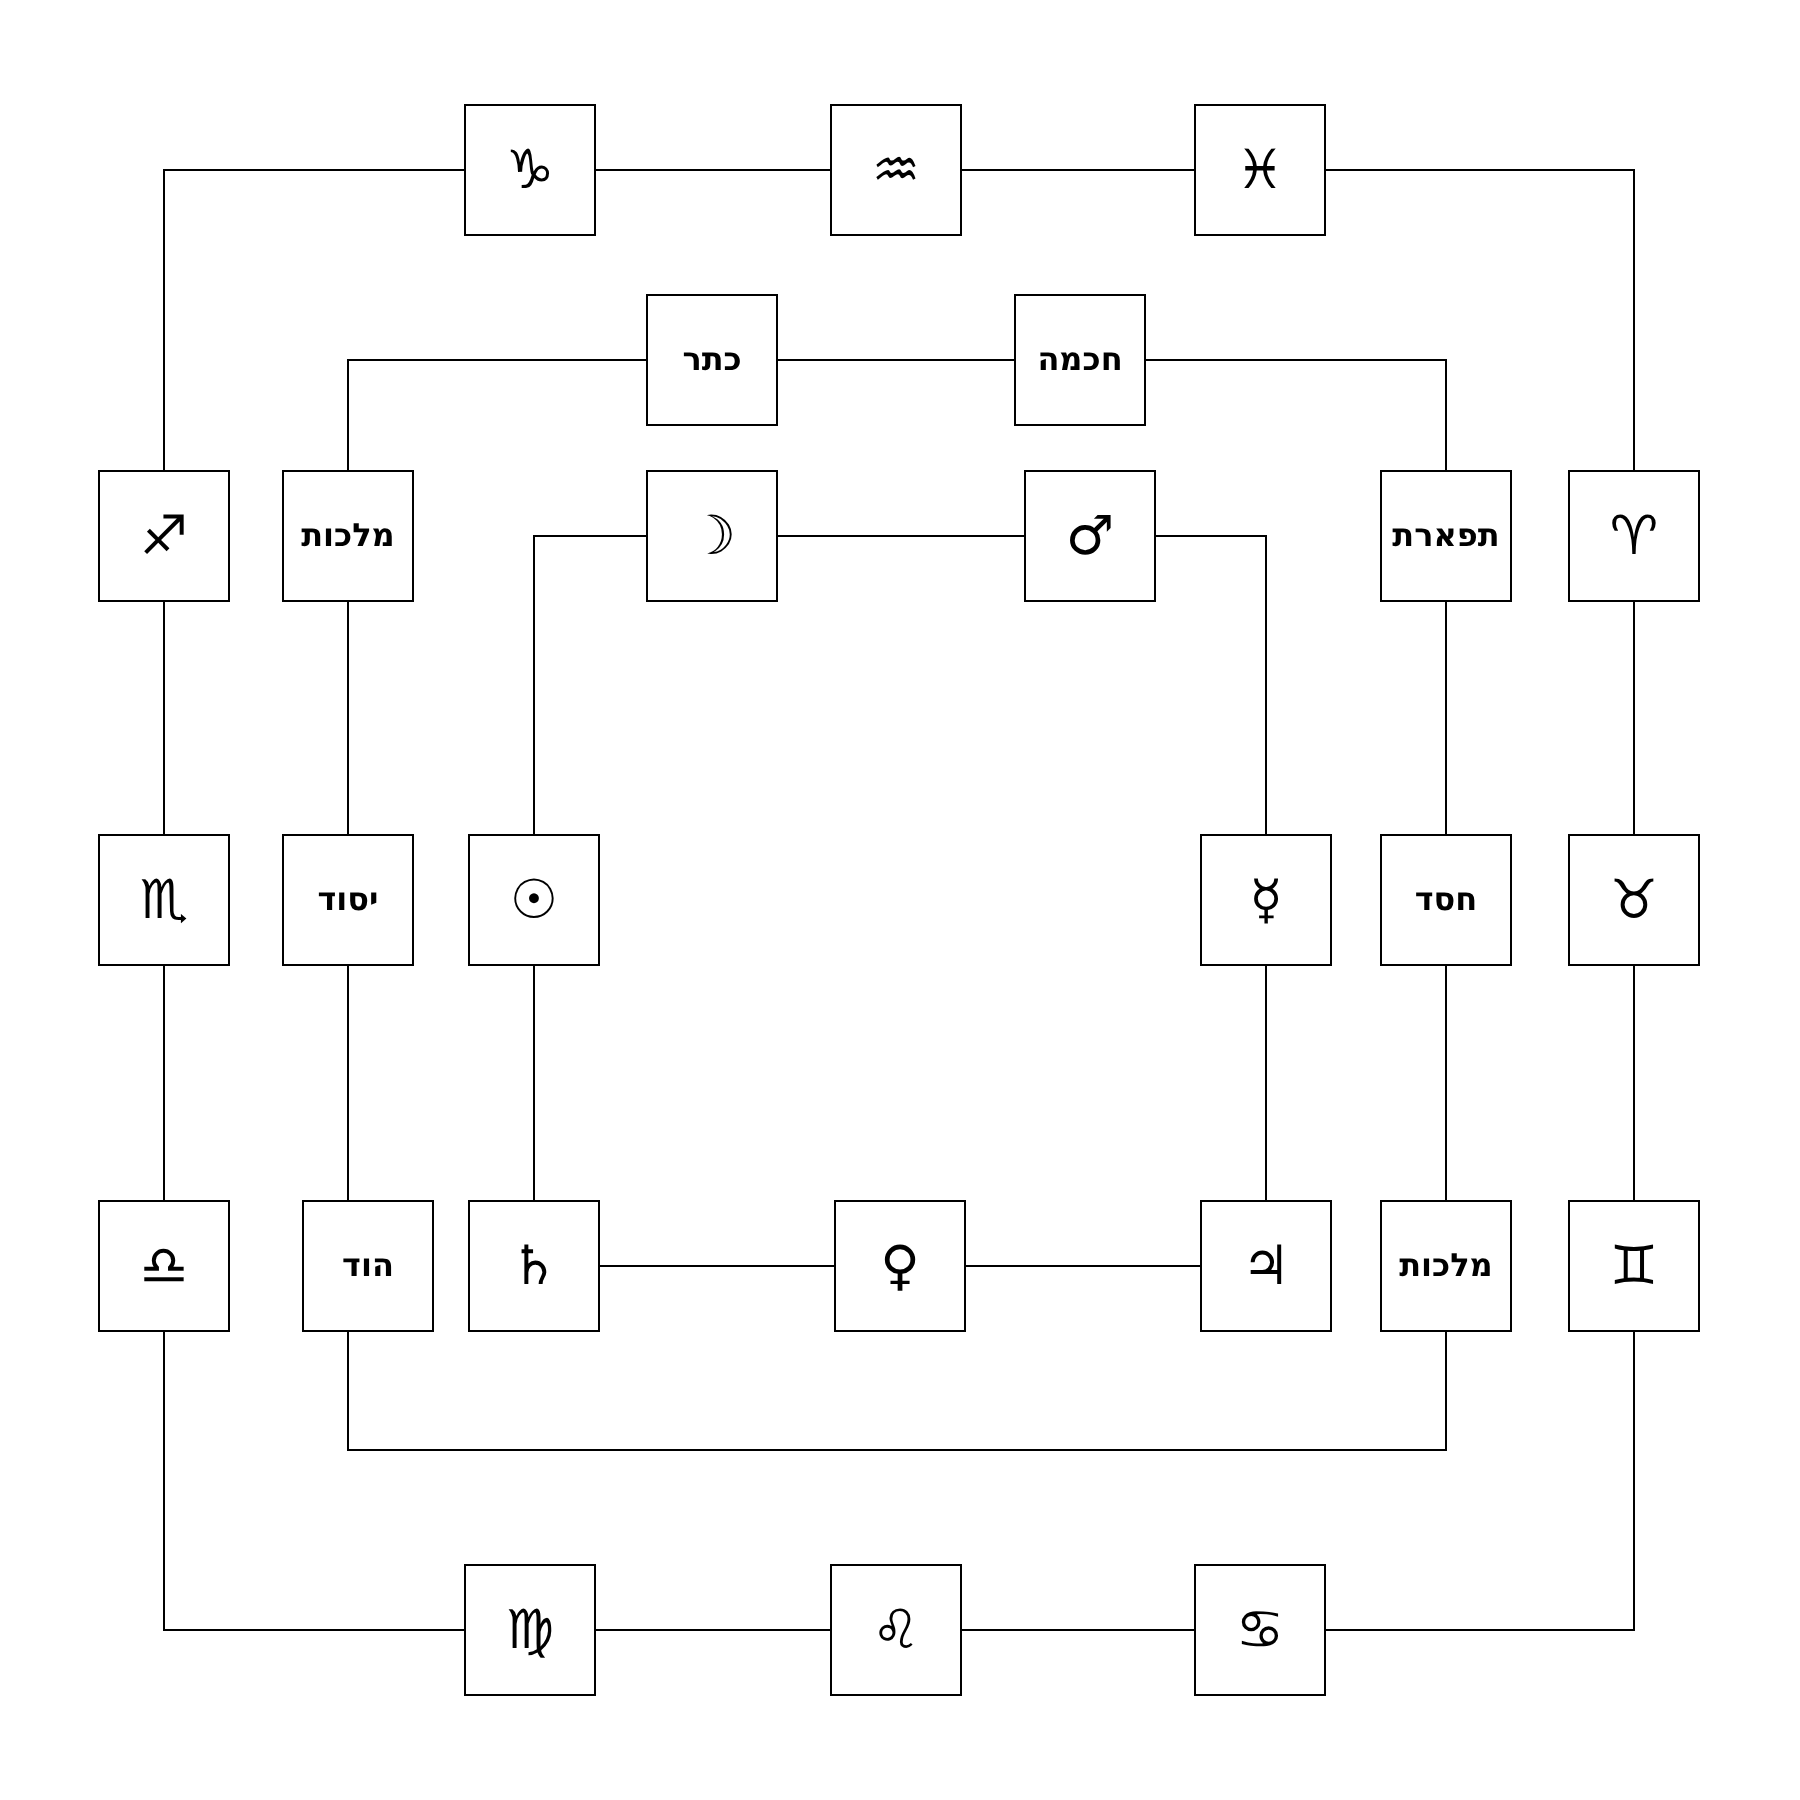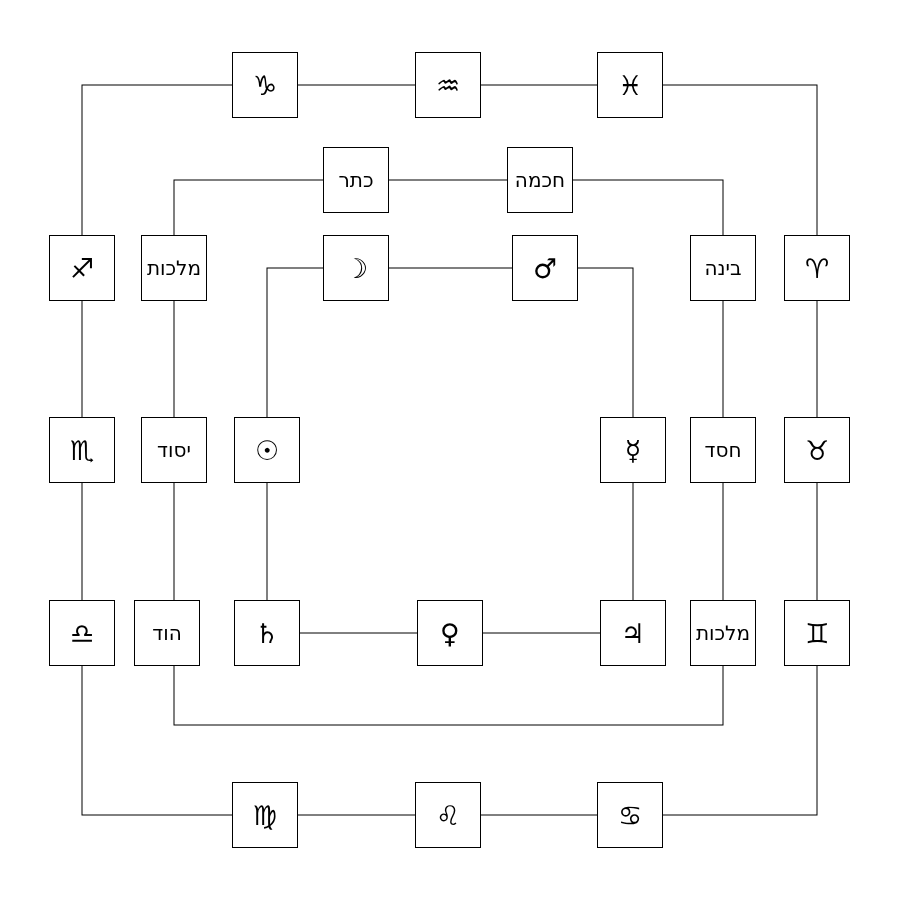--- a/index.html
+++ b/index.html
@@ -30,23 +30,24 @@
     display: flex;
     align-items: center;
     justify-content: center;
     color: #000000;
   }
   .node .glyph {
     font-size: 27px;
     line-height: 1;
   }
   .node .word {
-    font-size: 20px;
+    font-size: 16px;
     line-height: 1;
     white-space: nowrap;
+    font-weight: bold;
   }
 </style>
 </head>
 <body>
 
 <div class="stage">
 
   <svg class="wires" width="900" height="900" viewBox="0 0 900 900">
     <rect x="82" y="85" width="735" height="730" fill="none" stroke="#000000" stroke-width="1"></rect>
     <rect x="174" y="180" width="549" height="545" fill="none" stroke="#000000" stroke-width="1"></rect>
@@ -90,29 +91,29 @@
     <span class="glyph">♐</span>
   </div>
 
   <div class="node" style="left:323px;top:147px">
     <span class="word">כתר</span>
   </div>
   <div class="node" style="left:507px;top:147px">
     <span class="word">חכמה</span>
   </div>
   <div class="node" style="left:690px;top:235px">
-    <span class="word">בינה</span>
+    <span class="word">תפארת</span>
   </div>
   <div class="node" style="left:690px;top:417px">
     <span class="word">חסד</span>
   </div>
   <div class="node" style="left:690px;top:600px">
     <span class="word">מלכות</span>
   </div>
-  <div class="node" style="left:134px;top:600px">
+  <div class="node" style="left:151px;top:600px">
     <span class="word">הוד</span>
   </div>
   <div class="node" style="left:141px;top:417px">
     <span class="word">יסוד</span>
   </div>
   <div class="node" style="left:141px;top:235px">
     <span class="word">מלכות</span>
   </div>
 
   <div class="node" style="left:323px;top:235px">

